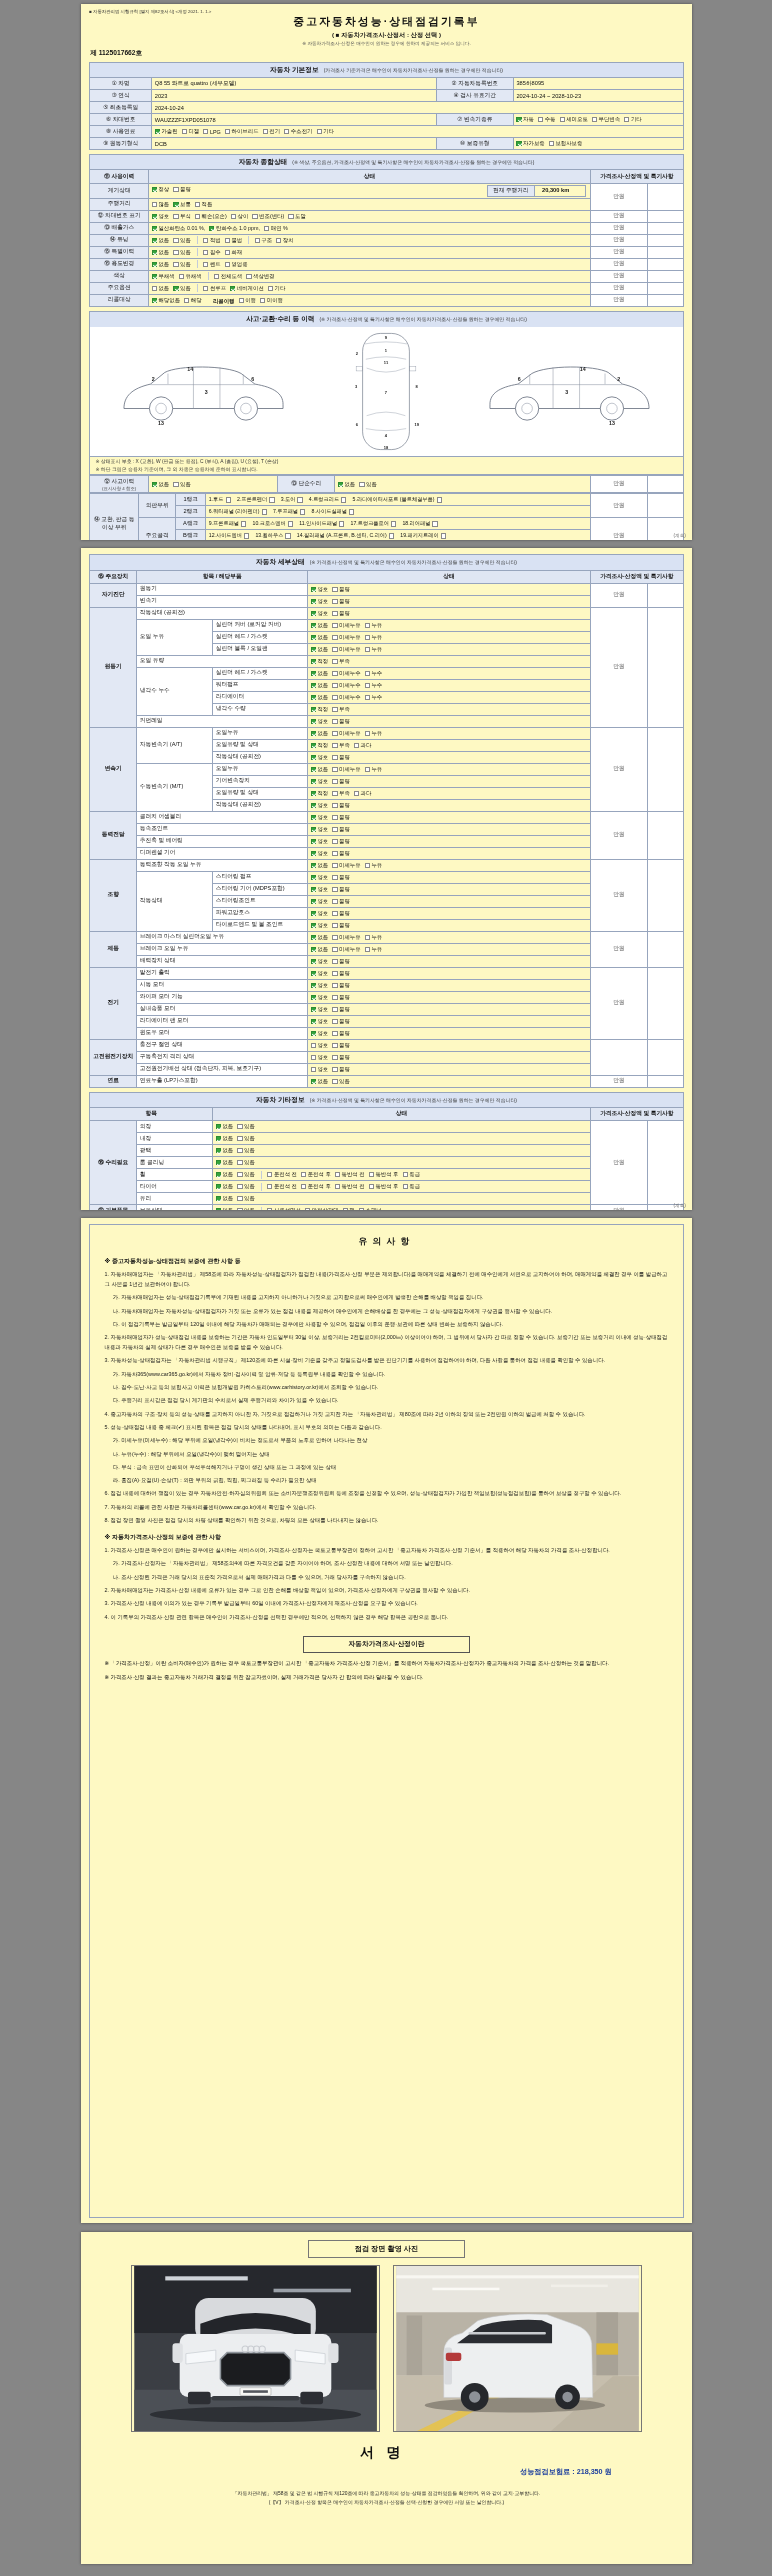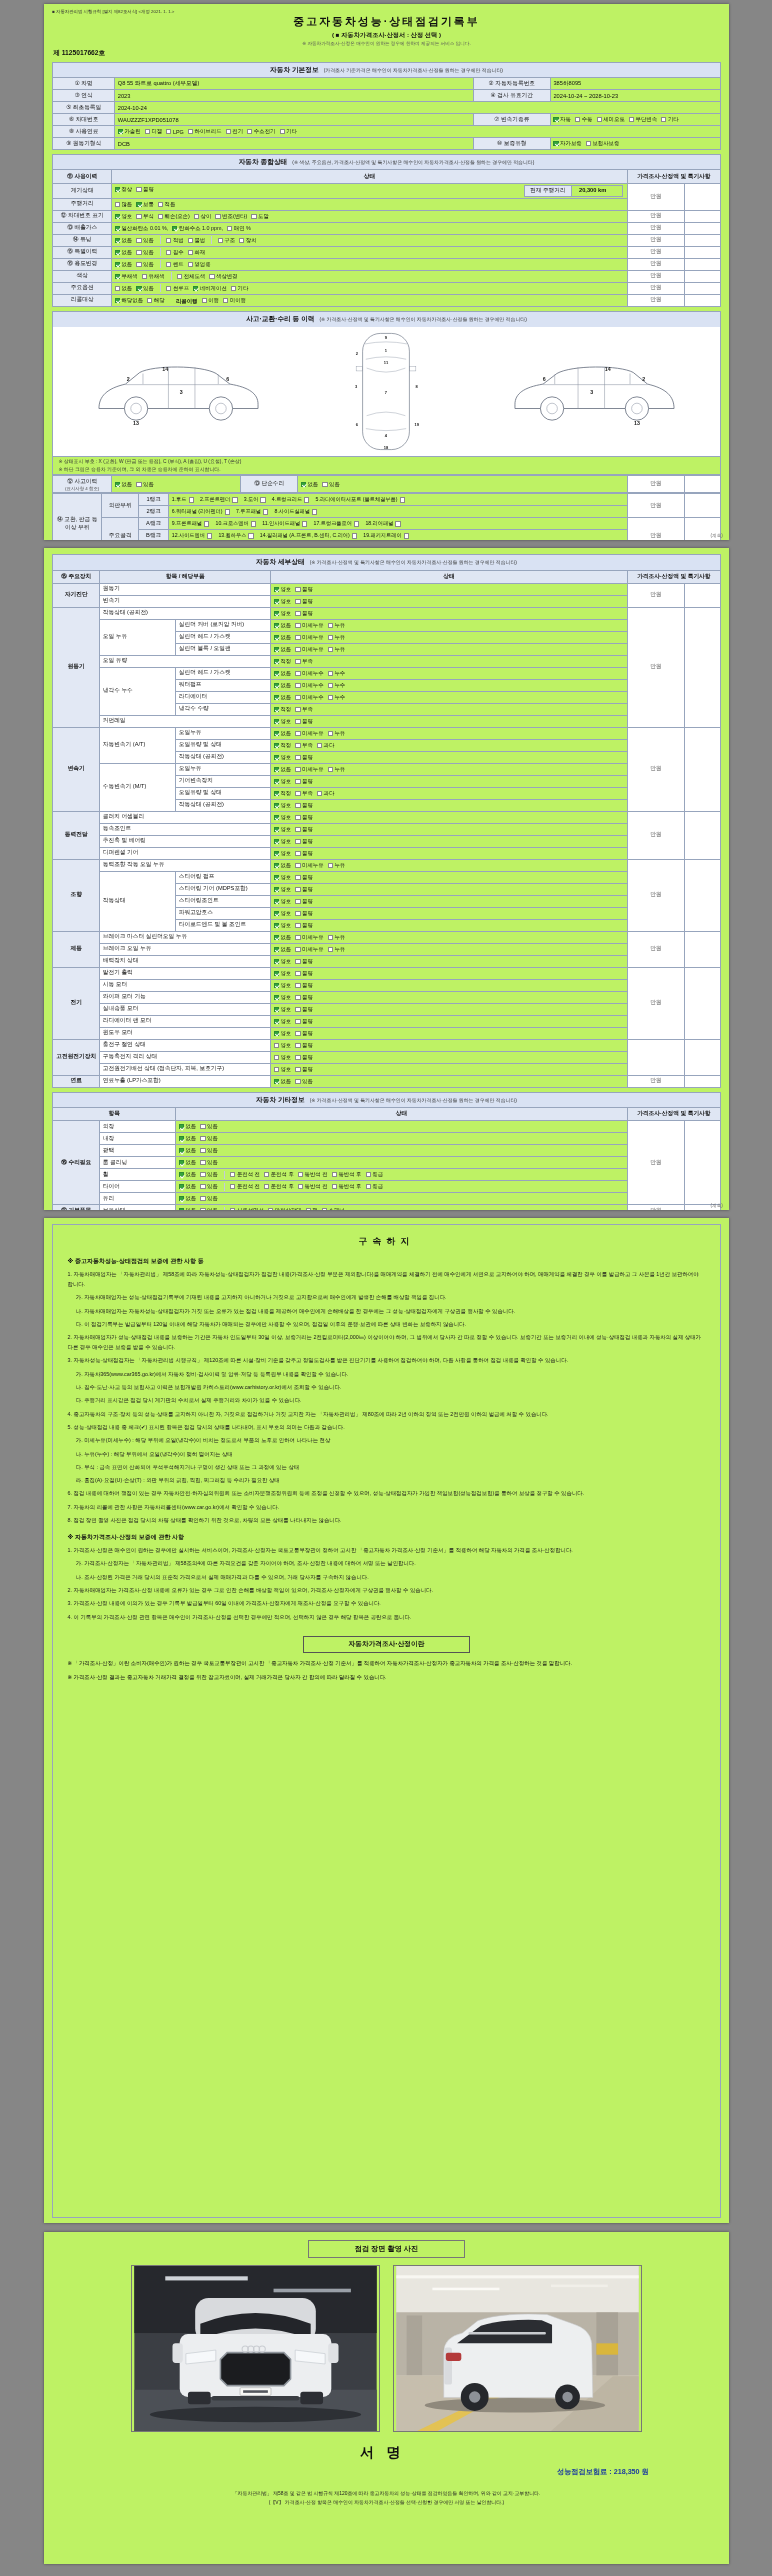--- a/index.html
+++ b/index.html
@@ -1,18 +1,18 @@
 <!DOCTYPE html>
 <html style="font-size:8.2px"><head>
 <meta charset="utf-8">
 <style>
   html,body{margin:0;padding:0;}
   body{background:#868686;font-family:"Liberation Sans","DejaVu Sans",sans-serif;color:#111;}
   .root{width:773px;height:2576px;overflow:hidden;box-sizing:border-box;padding-top:4.1px;background:#868686;}
-  .page{width:685px;margin:0 auto 8.2px auto;background:#bef264;box-sizing:border-box;padding:5.2px 8.2px;position:relative;box-shadow:0 0 2.6px rgba(0,0,0,.45);overflow:hidden;}
+  .page{width:611px;margin:0 auto 8.2px auto;background:#fef9c3;box-sizing:border-box;padding:5.2px 8.2px;position:relative;box-shadow:0 0 2.6px rgba(0,0,0,.45);overflow:hidden;}
   .p1{height:536px;} .p2{height:662px;} .p3{height:1005px;} .p4{height:332px;}
   .form-ref{font-size:4.4px;color:#333;margin-bottom:1px;}
   .main-title{text-align:center;font-size:10.8px;font-weight:bold;letter-spacing:2.1px;margin-top:1px;}
   .subtitle{text-align:center;font-size:6.2px;font-weight:bold;margin-top:1.5px;}
   .subnote{text-align:center;font-size:4.6px;color:#555;margin-top:1px;}
   .doc-no{font-size:6.7px;font-weight:bold;margin:3.1px 0 2.1px 1px;}
   .band{border:0.5px solid #97a5bd;border-bottom:none;background:#d9e2f3;text-align:center;font-weight:bold;font-size:6.7px;padding:2.6px 0;margin-top:4.1px;}
   .band .band-note{font-weight:normal;font-size:4.9px;color:#333;margin-left:3.1px;}
   table.form{width:100%;border-collapse:collapse;table-layout:fixed;}
   .form td,.form th{border:0.5px solid #97a5bd;font-size:5.7px;padding:1.5px 2.6px;vertical-align:middle;word-break:keep-all;}
@@ -1231,21 +1231,21 @@
             <td class="notecell" rowspan="1"></td>
           </tr>
         </tbody>
     </table>
 
     <div class="cont">(계속)</div>
   </div>
 
   <div class="page p3">
     <div class="frame">
-      <div class="nt-title">구속하지</div>
+      <div class="nt-title">유의사항</div>
       <div class="nt-block-title">※ 중고자동차성능·상태점검의 보증에 관한 사항 등</div>
       <div id="notes-1">
           <div class="nt i0">1. 자동차매매업자는 「자동차관리법」 제58조에 따라 자동차성능·상태점검자가 점검한 내용(가격조사·산정 부분은 제외합니다)을 매매계약을 체결하기 전에 매수인에게 서면으로 고지하여야 하며, 매매계약을 체결한 경우 이를 발급하고 그 사본을 1년간 보관하여야 합니다.</div>
           <div class="nt i1">가. 자동차매매업자는 성능·상태점검기록부에 기재된 내용을 고지하지 아니하거나 거짓으로 고지함으로써 매수인에게 발생한 손해를 배상할 책임을 집니다.</div>
           <div class="nt i1">나. 자동차매매업자는 자동차성능·상태점검자가 거짓 또는 오류가 있는 점검 내용을 제공하여 매수인에게 손해배상을 한 경우에는 그 성능·상태점검자에게 구상권을 행사할 수 있습니다.</div>
           <div class="nt i1">다. 이 점검기록부는 발급일부터 120일 이내에 해당 자동차가 매매되는 경우에만 사용할 수 있으며, 점검일 이후의 운행·보관에 따른 상태 변화는 보증하지 않습니다.</div>
           <div class="nt i0">2. 자동차매매업자가 성능·상태점검 내용을 보증하는 기간은 자동차 인도일부터 30일 이상, 보증거리는 2천킬로미터(2,000㎞) 이상이어야 하며, 그 범위에서 당사자 간 따로 정할 수 있습니다. 보증기간 또는 보증거리 이내에 성능·상태점검 내용과 자동차의 실제 상태가 다른 경우 매수인은 보증을 받을 수 있습니다.</div>
           <div class="nt i0">3. 자동차성능·상태점검자는 「자동차관리법 시행규칙」 제120조에 따른 시설·장비 기준을 갖추고 정밀도검사를 받은 진단기기를 사용하여 점검하여야 하며, 다음 사항을 통하여 점검 내용을 확인할 수 있습니다.</div>
           <div class="nt i1">가. 자동차365(www.car365.go.kr)에서 자동차 정비·검사이력 및 압류·저당 등 등록원부 내용을 확인할 수 있습니다.</div>
           <div class="nt i1">나. 침수·도난·사고 등의 보험사고 이력은 보험개발원 카히스토리(www.carhistory.or.kr)에서 조회할 수 있습니다.</div>

